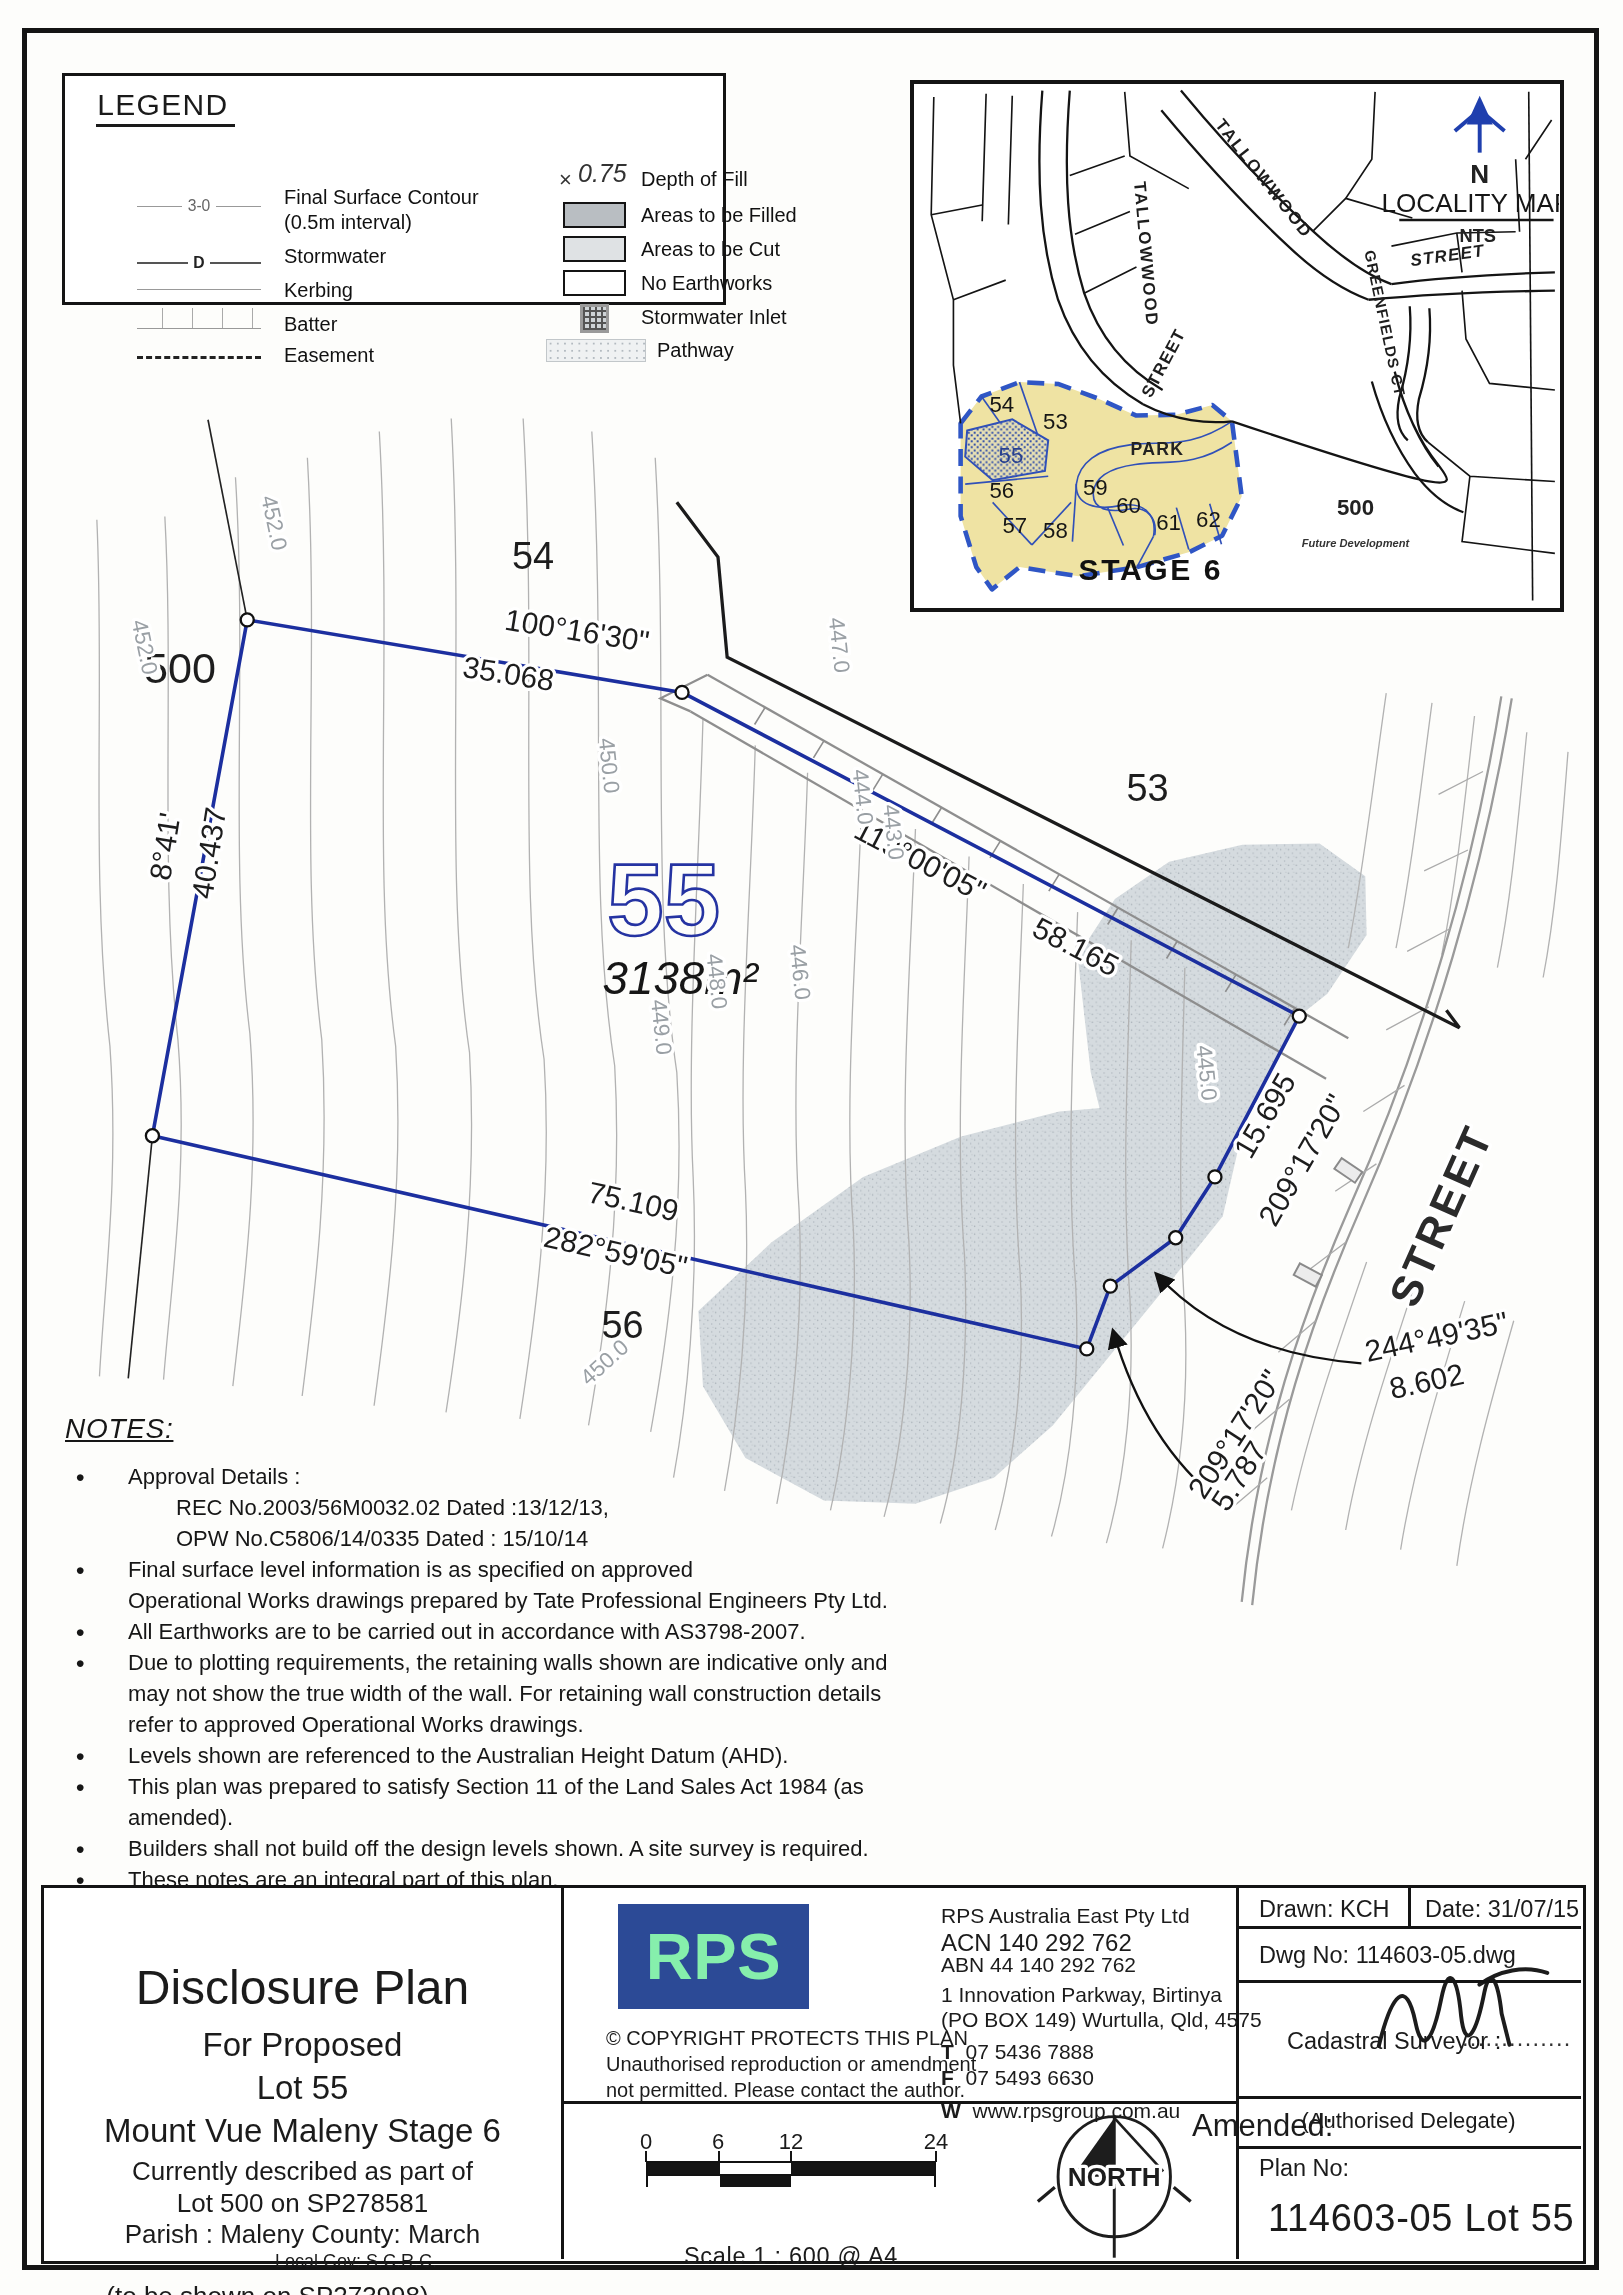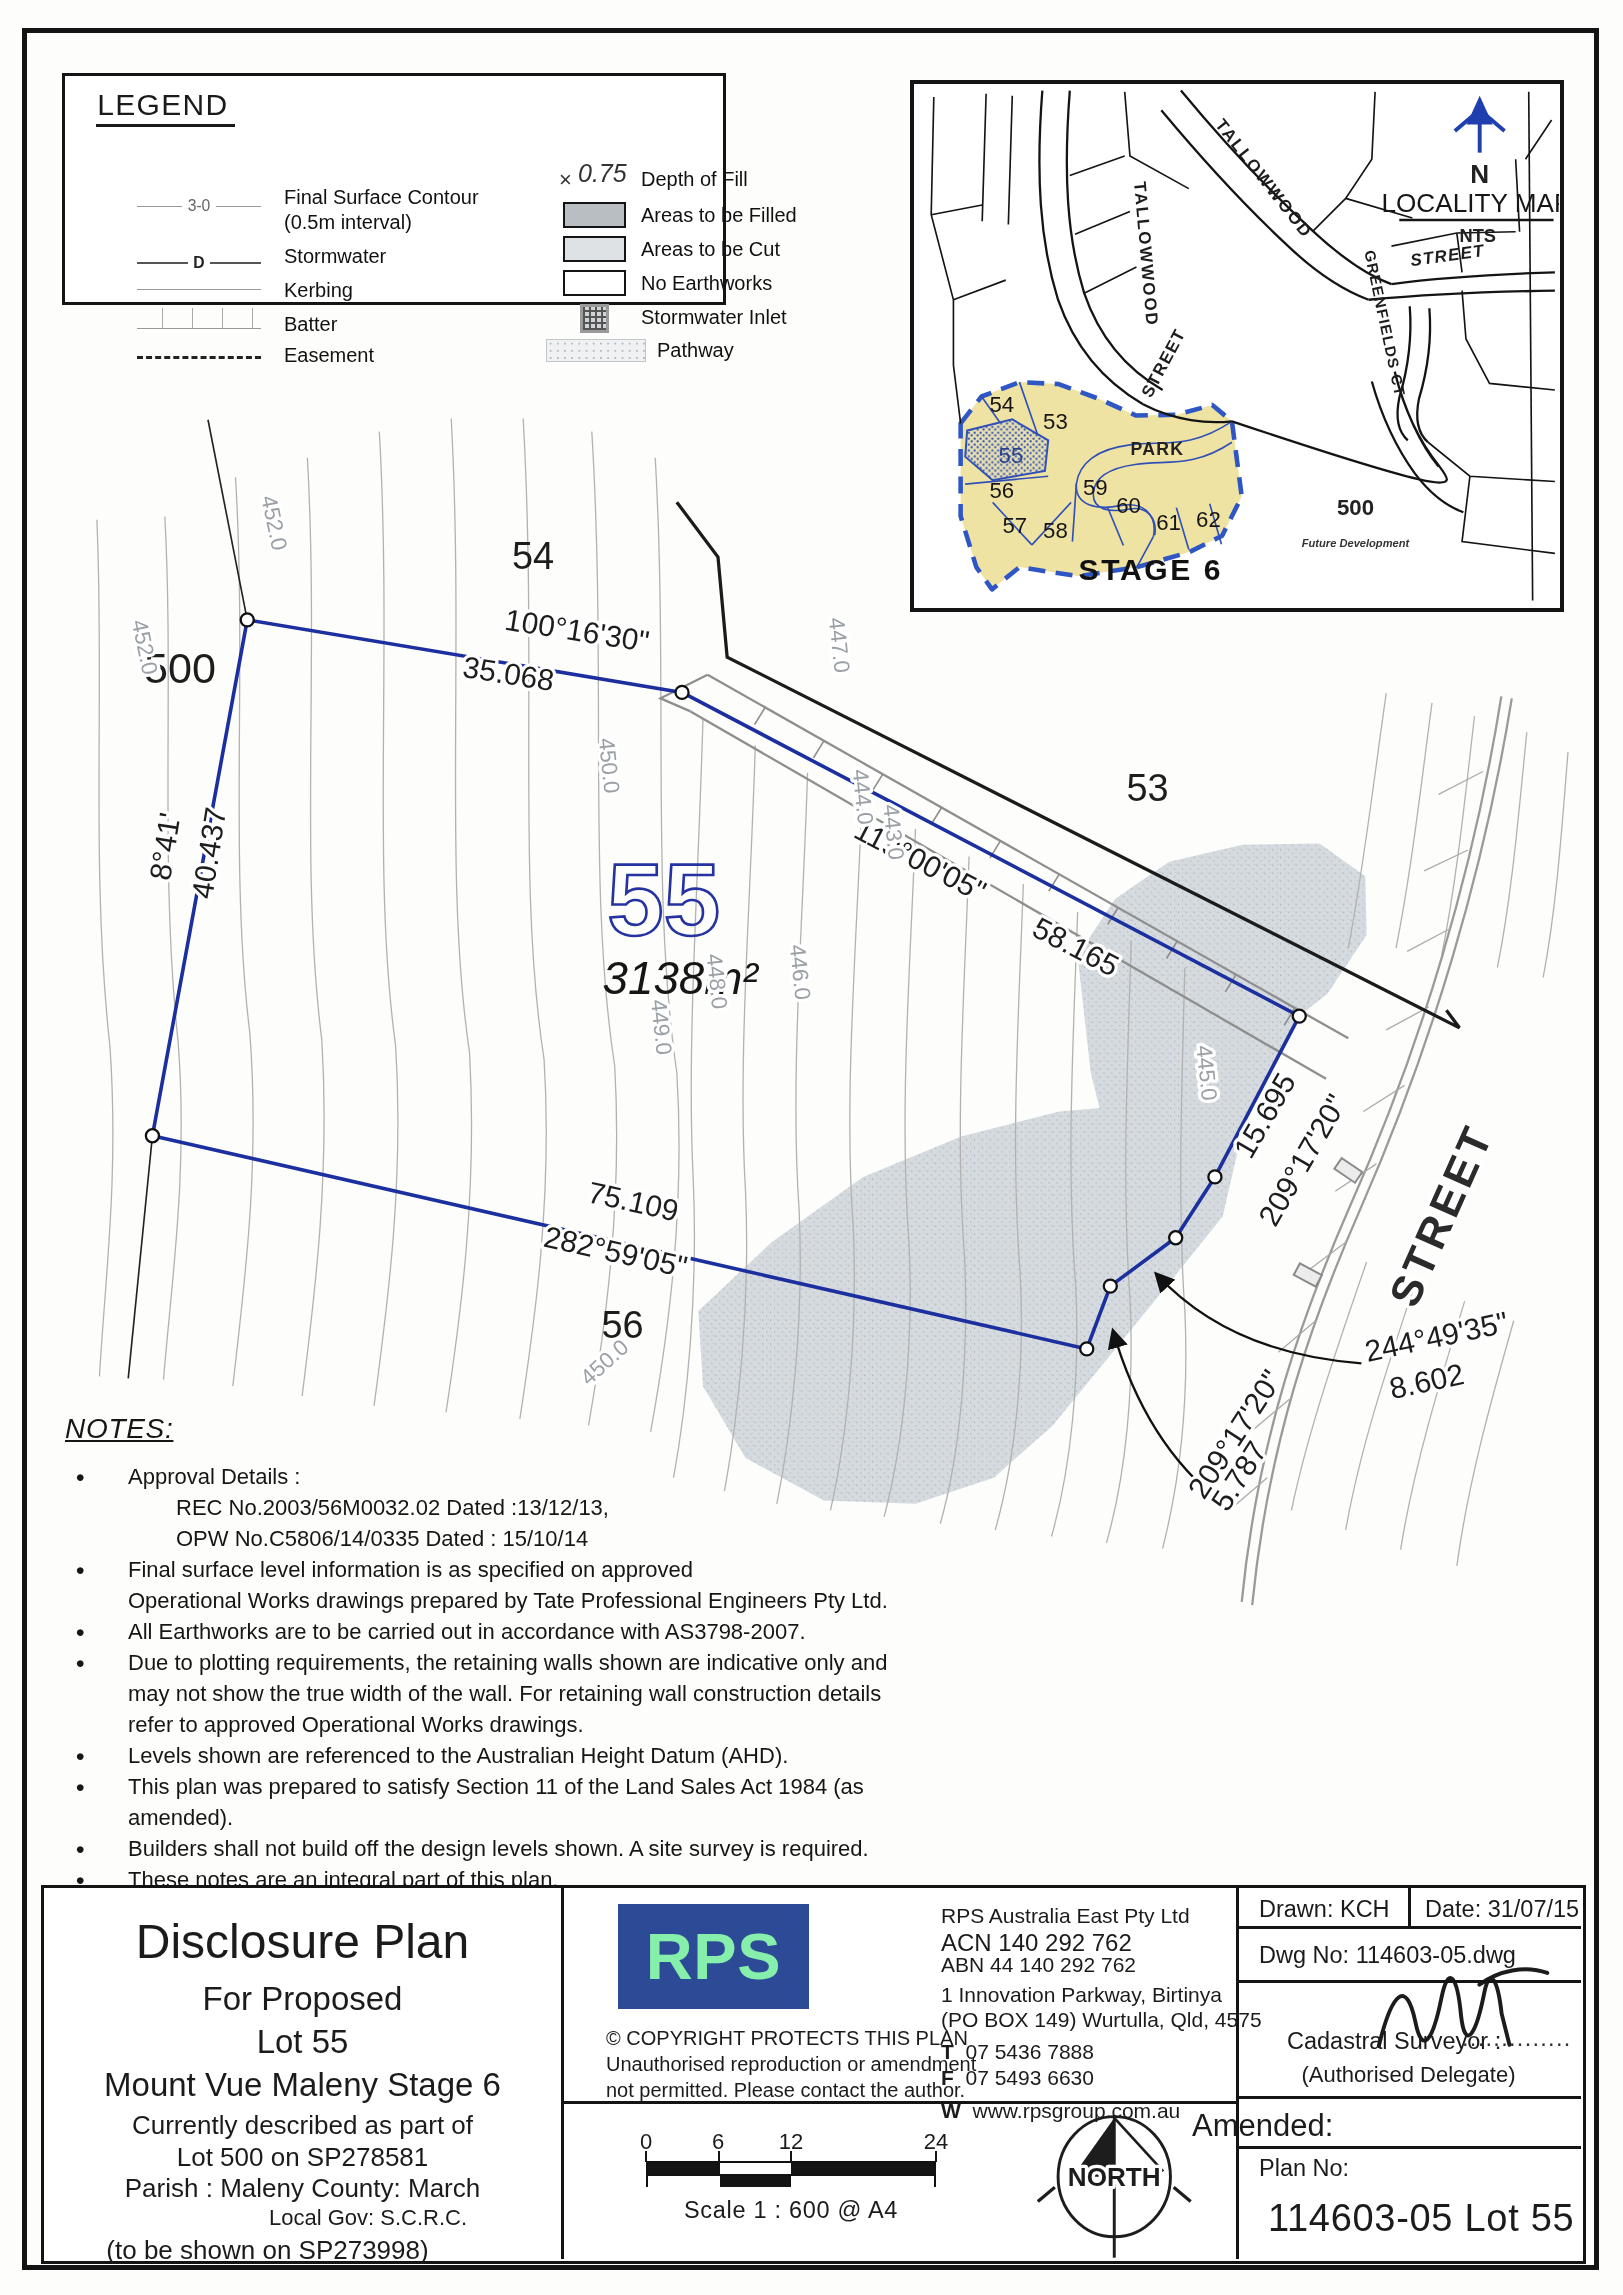--- a/index.html
+++ b/index.html
@@ -43,21 +43,21 @@
   .notes-title { font-size:28px; letter-spacing:0.7px; text-decoration:underline; margin-bottom:15.7px;font-style:italic; }
   .note { position:relative; padding-left:63px; font-size:22px; line-height:31px; white-space:nowrap; }
   .note .blt { position:absolute; left:10.5px; top:0px; font-size:15.7px; }
   .note.sub { padding-left:111px; }
 
   
   .titleblock { position:absolute; left:41px; top:1885px; width:1545px; height:379px;
                 border:3.9px solid #141414; background:#fff; box-sizing:border-box; }
   .tbl { position:absolute; background:#141414; }
   .tb { position:absolute; color:#1b1b1b; white-space:nowrap; }
-  .tb-c { text-align:center; }
+  .tb-c { text-align:center;margin-top:46px; }
   .rps-logo { position:absolute; left:574px; top:15.7px; width:191px; height:105px; background:#2c4a96;
               color:#86efac; font-size:65px; font-weight:bold; display:flex; align-items:center;
               justify-content:center; letter-spacing:0.7px; }
   .sb { position:absolute; left:602px; top:273px; width:290px; height:26px; border:2px solid #111; box-sizing:border-box; }
   .sb-r { display:flex; height:11px; }
   .sb-r.top { border-bottom:2px solid #111; box-sizing:content-box; }
   .sb-s { height:100%; }
   .tb-gfx { position:absolute; left:0; top:0; }
 </style>
 </head>
@@ -393,21 +393,21 @@
     <div class="tbl" style="left:1192px; top:208px; width:345px; height:3.3px"></div>
     <div class="tbl" style="left:1192px; top:258px; width:345px; height:3.3px"></div>
 
     <div class="tb tb-c" style="left:0; width:517px; top:26px;  font-size:48px">Disclosure Plan</div>
     <div class="tb tb-c" style="left:0; width:517px; top:92px; font-size:33px">For Proposed</div>
     <div class="tb tb-c" style="left:0; width:517px; top:135px; font-size:33px">Lot 55</div>
     <div class="tb tb-c" style="left:0; width:517px; top:178px; font-size:33px">Mount Vue Maleny Stage 6</div>
     <div class="tb tb-c" style="left:0; width:517px; top:222px; font-size:26px">Currently described as part of</div>
     <div class="tb tb-c" style="left:0; width:517px; top:254px; font-size:26px">Lot 500 on SP278581</div>
     <div class="tb tb-c" style="left:0; width:517px; top:285px; font-size:26px">Parish : Maleny  County: March</div>
-    <div class="tb tb-c" style="left:12px; width:624px; top:317px; font-size:22px">Local Gov: S.C.R.C.</div>
+    <div class="tb tb-c" style="left:0; width:624px; top:317px; font-size:18px">Local Gov: S.C.R.C.</div>
     <div class="tb tb-c" style="left:0; width:447px; top:347px; font-size:26px">(to be shown on SP273998)</div>
 
     <div class="rps-logo">RPS</div>
     <div class="tb" style="left:562px; top:139px; font-size:20px">© COPYRIGHT PROTECTS THIS PLAN</div>
     <div class="tb" style="left:562px; top:165px; font-size:20px">Unauthorised reproduction or amendment</div>
     <div class="tb" style="left:562px; top:191px; font-size:20px">not permitted.   Please contact the author.</div>
 
     <div class="tb" style="left:897px; top:15.7px;  font-size:21px">RPS Australia East Pty Ltd</div>
     <div class="tb" style="left:897px; top:41px;  font-size:24px">ACN 140 292 762</div>
     <div class="tb" style="left:897px; top:65px; font-size:21px">ABN 44 140 292 762</div>

